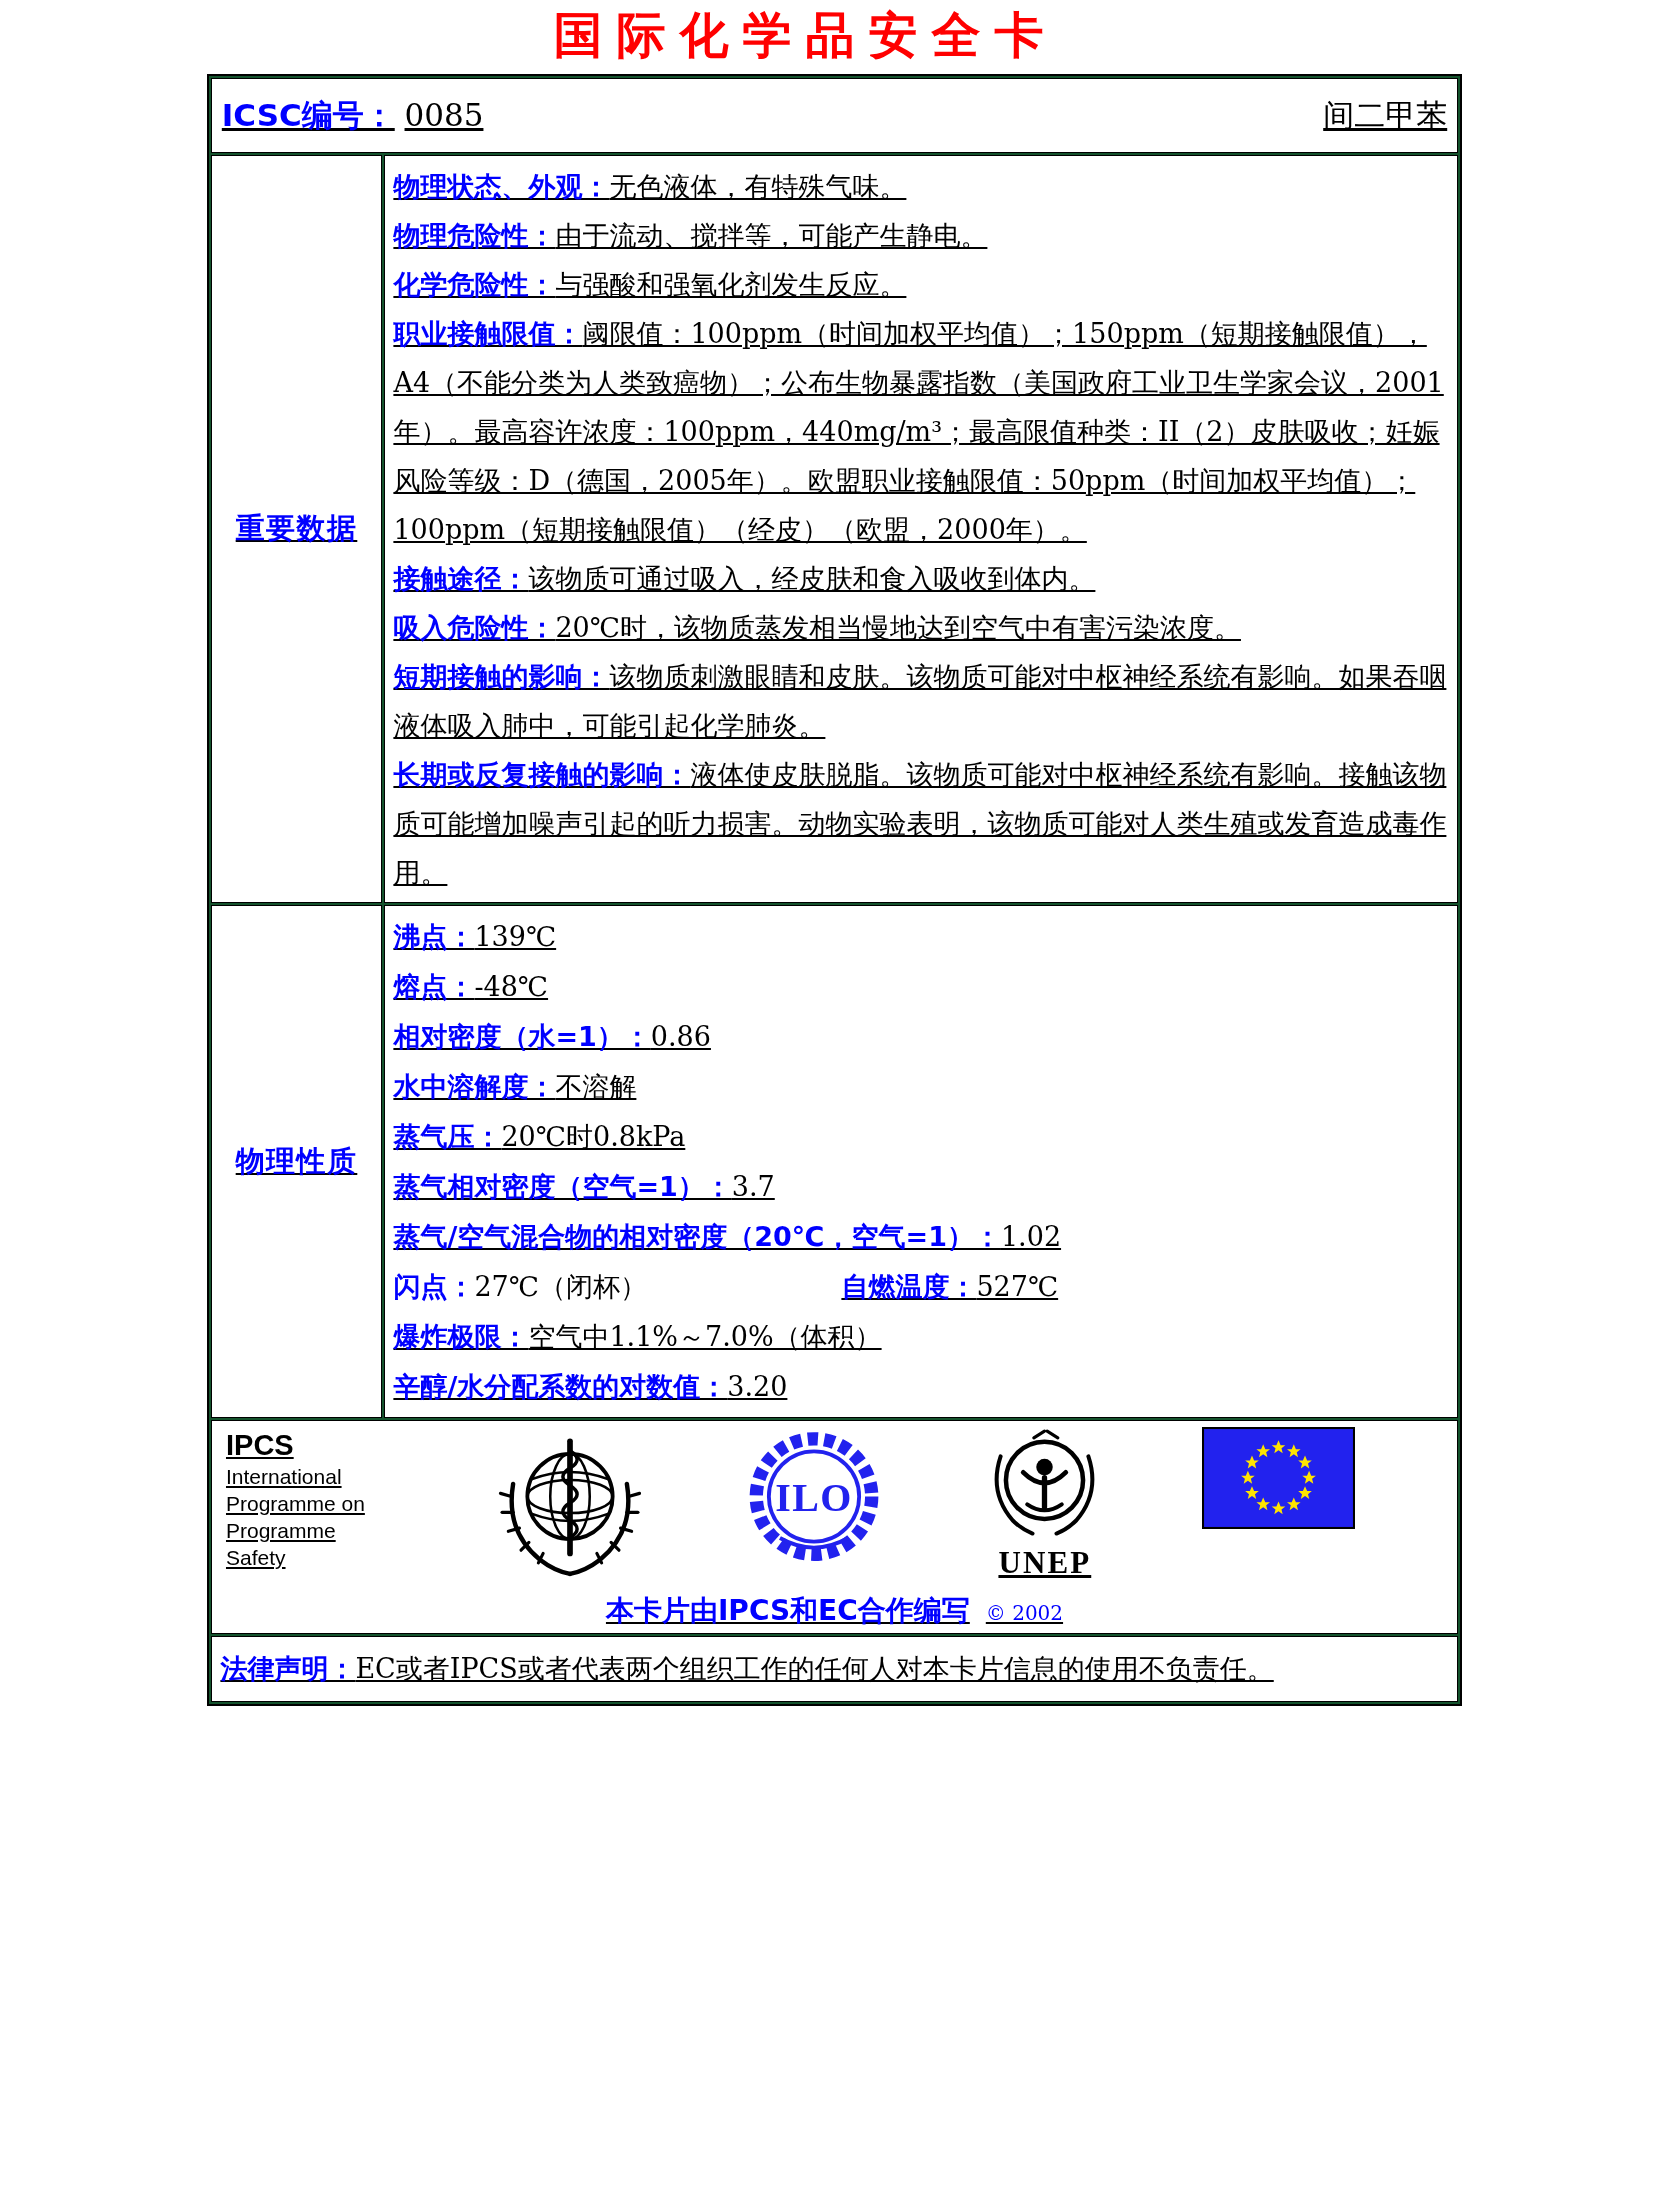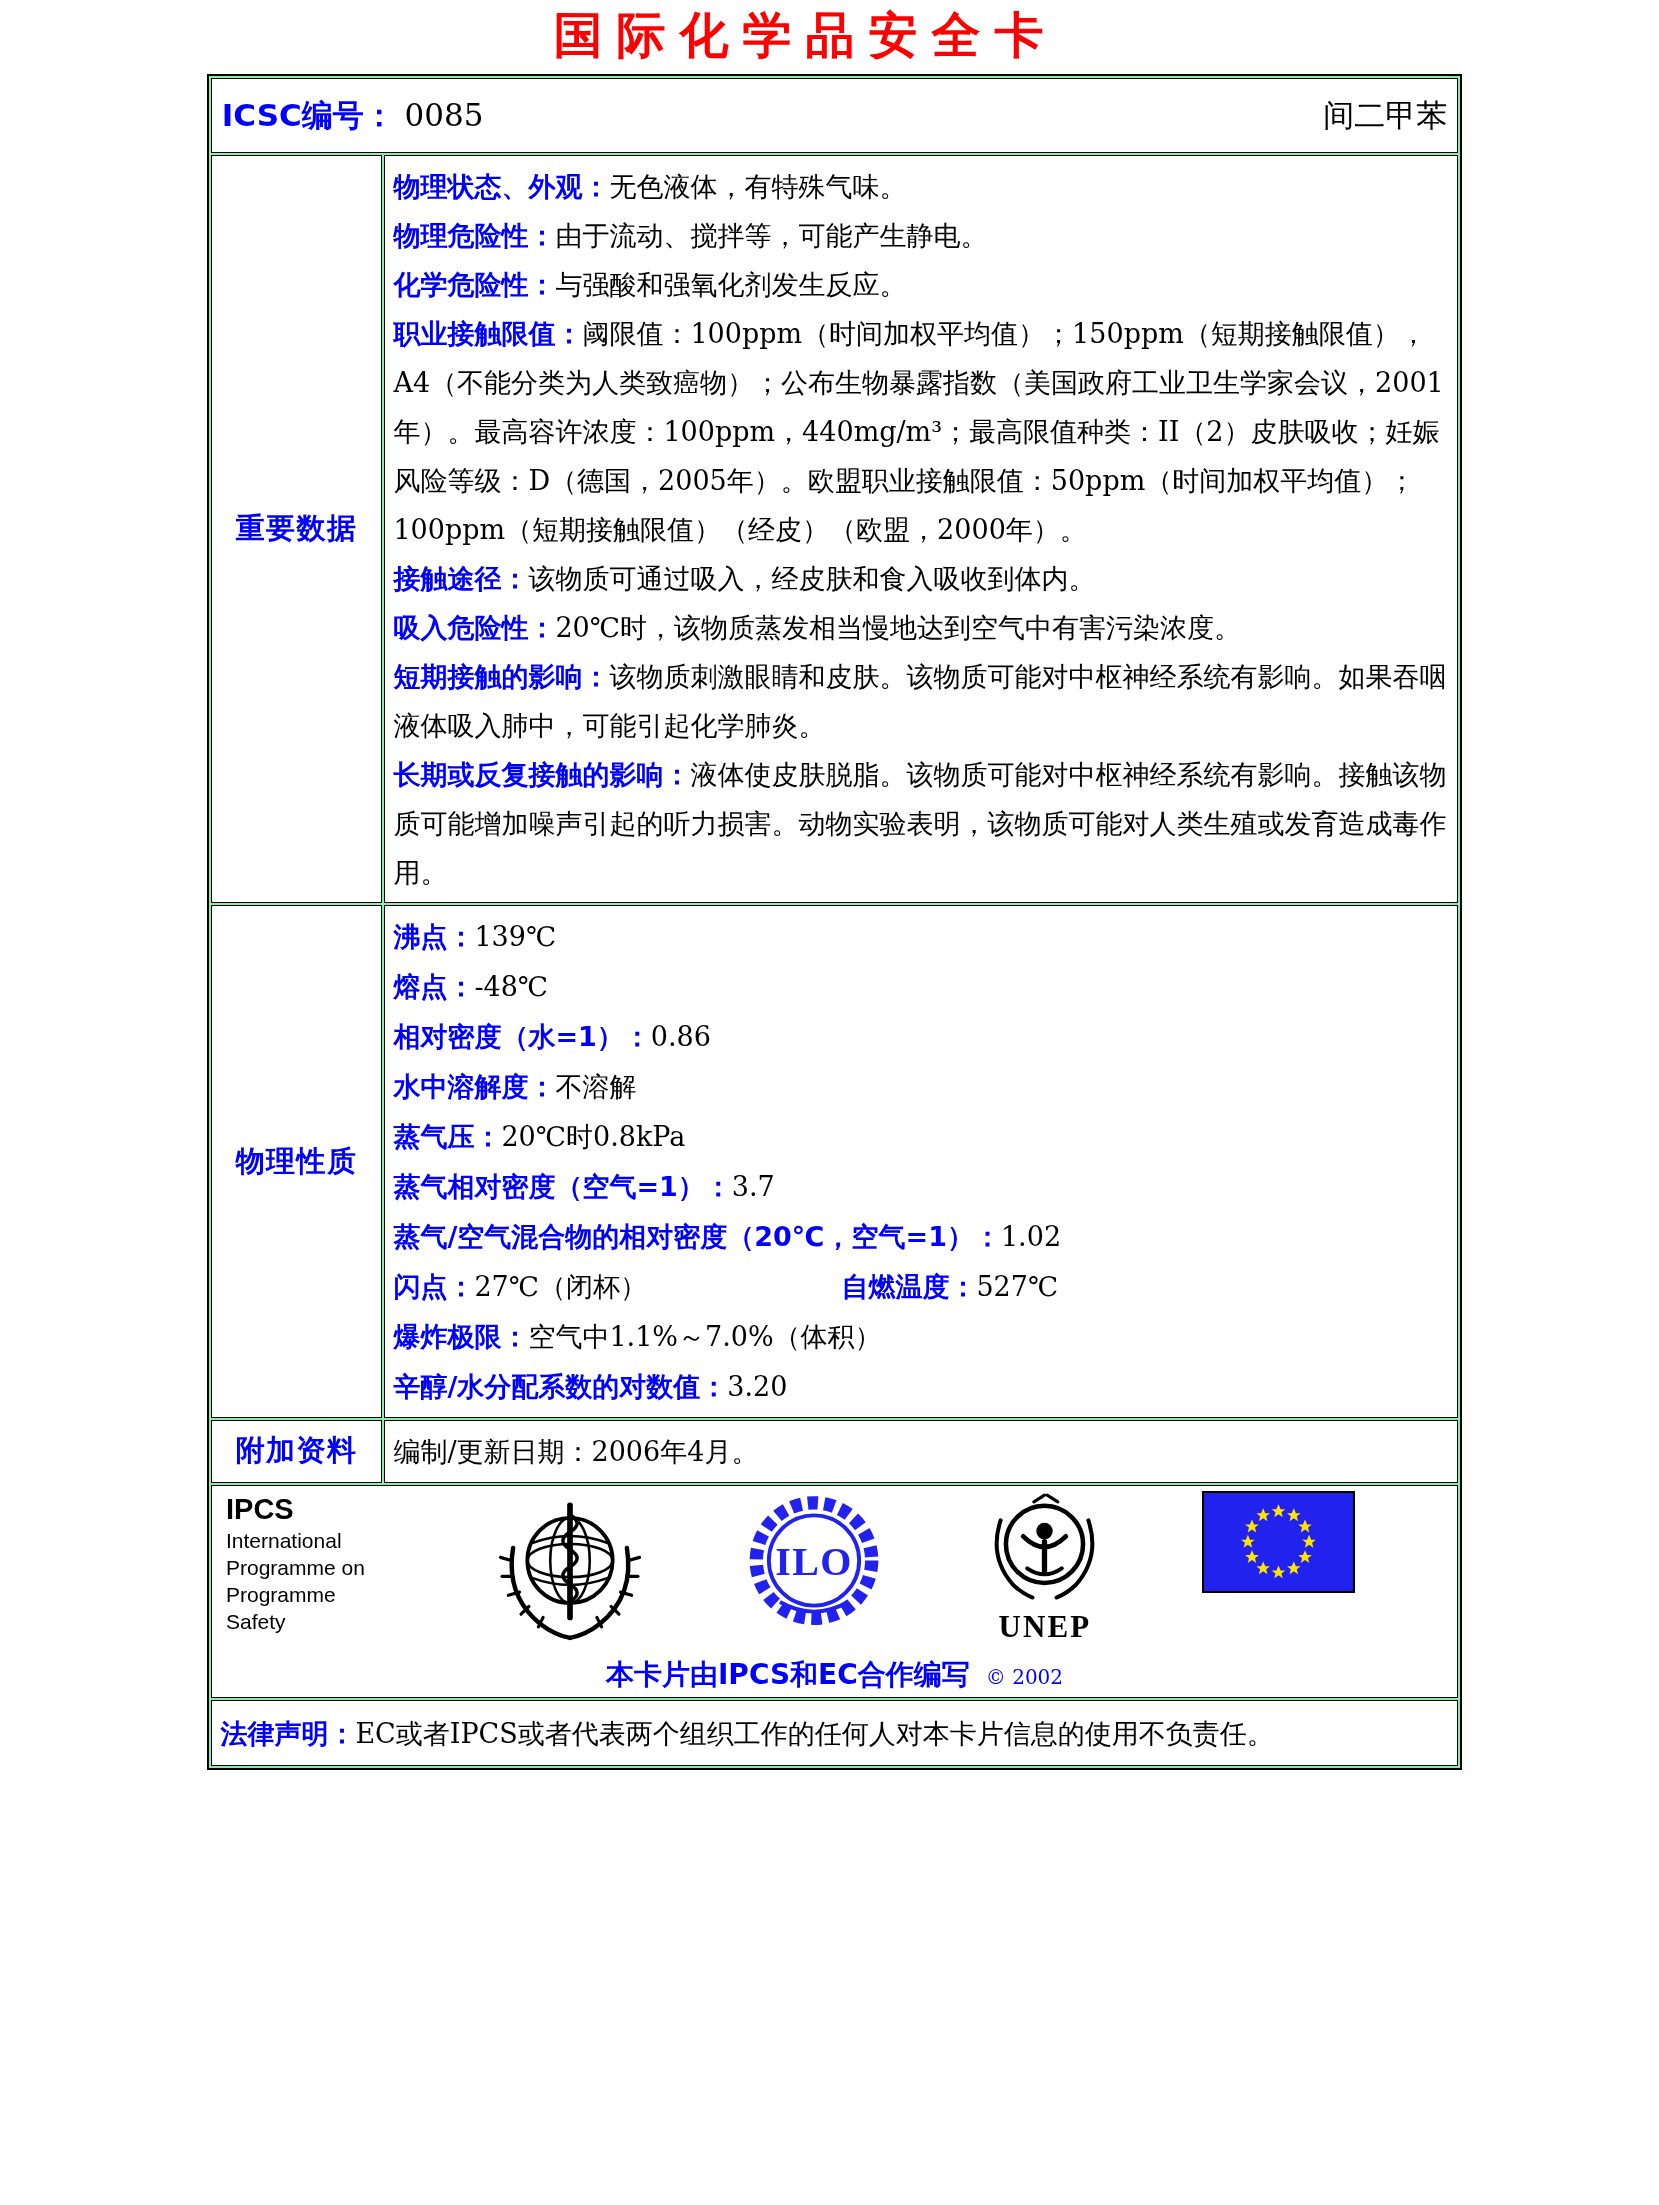--- a/index.html
+++ b/index.html
@@ -9,21 +9,21 @@
   }
   .title{
     position:absolute;top:1.4px;left:0;width:1611px;margin:0;
     text-align:center;color:#ff0000;
     font-family:"DejaVu Sans", sans-serif;font-weight:bold;
     font-size:49px;letter-spacing:14px;line-height:70px;
   }
   table.card{
     position:absolute;left:207px;top:74px;width:1255px;
     border-collapse:separate;border-spacing:2.8px;
-    border:2.1px solid #000;background:#86efac;
+    border:2.1px solid #000;background:#14532d;text-decoration:underline;
   }
   td{border:1.4px solid #000;background:#fff;vertical-align:top;}
   td.side{
     width:167px;text-align:center;vertical-align:middle;
     font-family:"DejaVu Sans", sans-serif;font-weight:bold;
     color:#0000ff;font-size:29px;letter-spacing:1.4px;margin-top:8px;
   }
   td.headrow{height:73px;vertical-align:middle;padding:0 9.8px;}
   .head-flex{display:flex;justify-content:space-between;align-items:center;}
   .head-flex .num{font-size:31px;color:#000;margin-left:9.8px;}
@@ -102,26 +102,20 @@
       <p>
         <span class="pair1"><span class="lbl">闪点：</span><span>27℃（闭杯）</span></span><span class="lbl">自燃温度：</span><span>527℃</span>
       </p>
       <p><span class="lbl">爆炸极限：</span><span>空气中1.1%～7.0%（体积）</span></p>
       <p><span class="lbl">辛醇/水分配系数的对数值：</span><span>3.20</span></p>
     </td>
   </tr>
 
 
 
-  <tr>
-    <td class="side">附加资料</td>
-    <td class="content oneline">
-      <p>编制/更新日期：2006年4月。</p>
-    </td>
-  </tr>
 
   <tr>
     <td colspan="2" class="logoscell">
       <div class="logos-flex">
         <div class="ipcs-block">
           <div class="ipcs-title">IPCS</div>
           <div class="ipcs-sub">International</div>
           <div class="ipcs-sub">Programme on</div>
           <div class="ipcs-sub">Programme Safety</div>
         </div>

